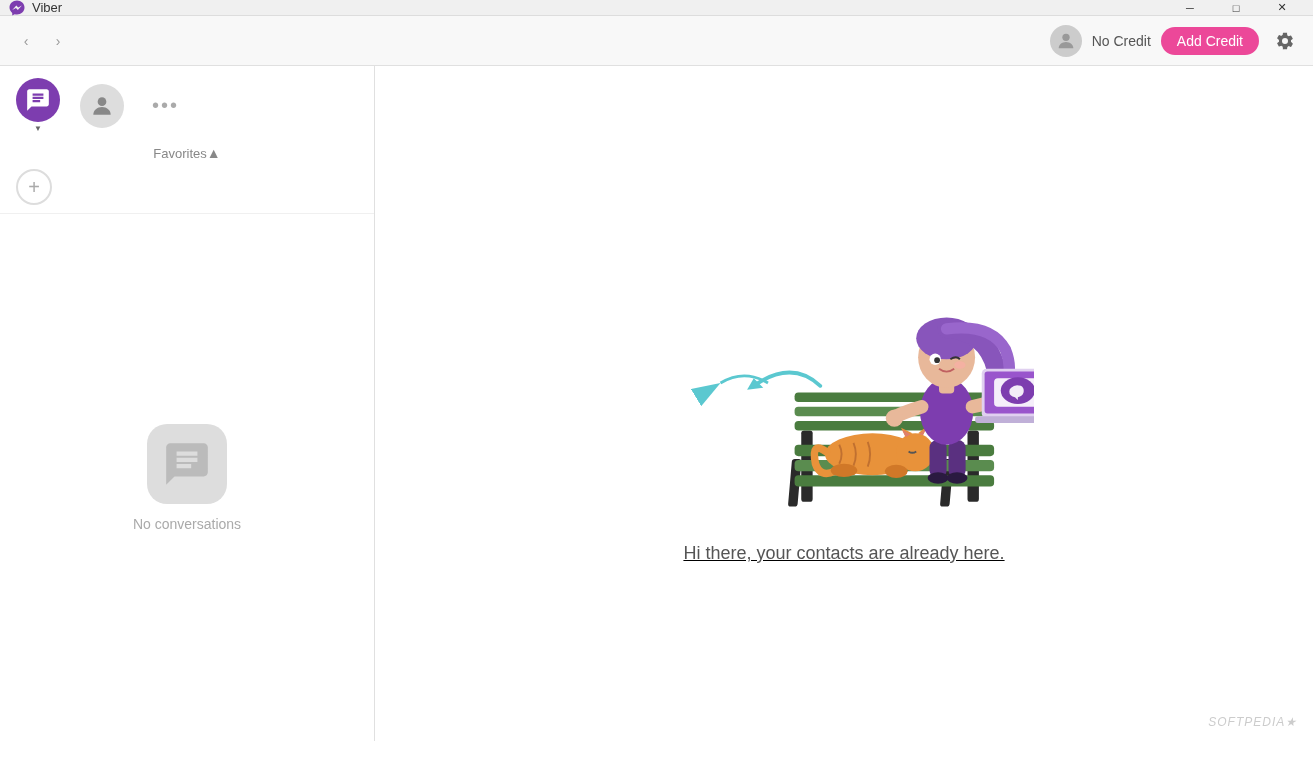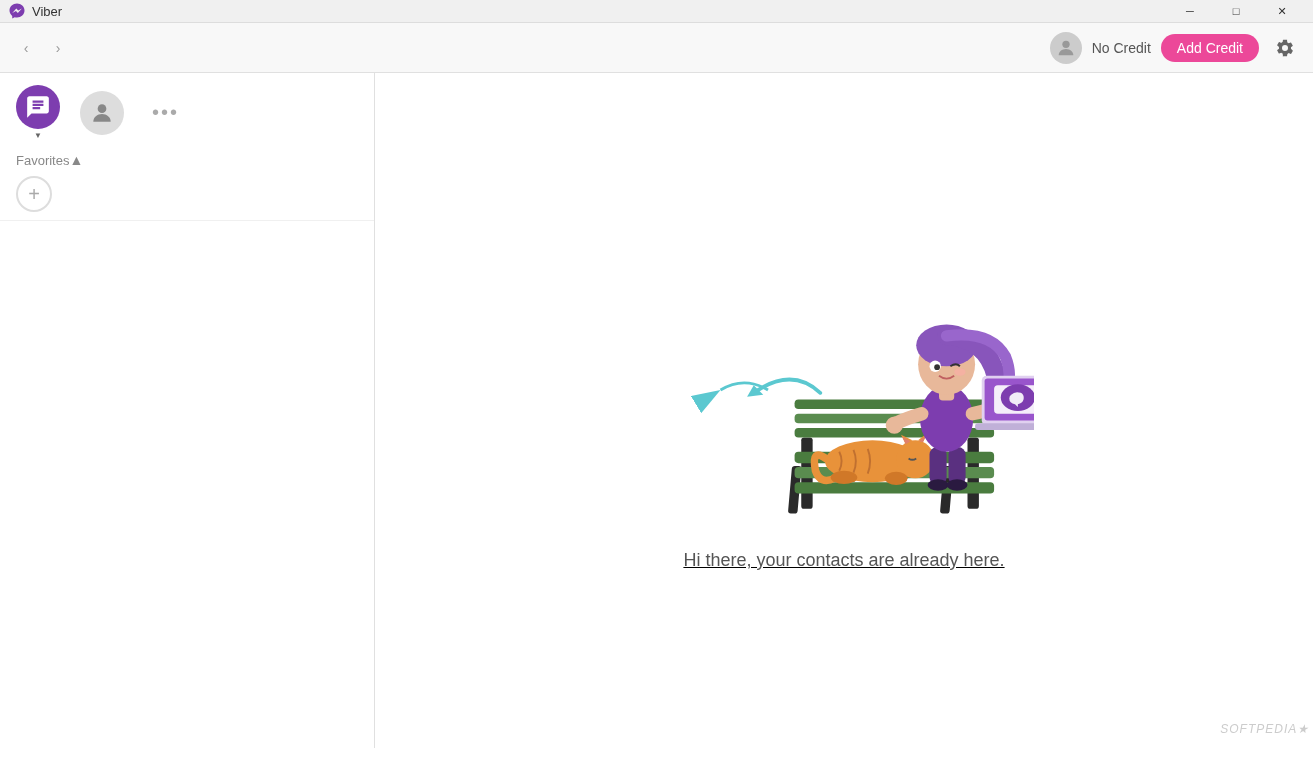--- a/index.html
+++ b/index.html
@@ -7,21 +7,21 @@
       width: 1313px;
       height: 757px;
       font-family: 'Segoe UI', Arial, sans-serif;
       background: #fff;
       overflow: hidden;
       user-select: none;
     }
 
     
     #titlebar {
-      height: 23px;
+      height: 16px;
       background: #f0f0f0;
       display: flex;
       align-items: center;
       padding: 0 8px;
       border-bottom: 1px solid #ddd;
     }
     #titlebar .app-icon {
       width: 18px;
       height: 18px;
       margin-right: 6px;
@@ -208,21 +208,21 @@
       align-items: center;
     }
 
     
     #favorites-section {
       padding: 8px 16px;
       border-bottom: 1px solid #f0f0f0;
     }
     #favorites-header {
       display: flex;
-      justify-content: flex-start;
+      justify-content: center;
       align-items: center;
       margin-bottom: 8px;
     }
     #favorites-header .fav-label {
       font-size: 13px;
       color: #888;
     }
     #favorites-header .fav-collapse {
       cursor: pointer;
       color: #888;
@@ -292,21 +292,21 @@
     .welcome-text-1, .welcome-text-2 {
       font-size: 18px;
       color: #555;
       text-align: center;
     }
 
     
     #softpedia {
       position: absolute;
       bottom: 12px;
-      right: 4px;
+      right: 16px;
       font-size: 13px;
       color: #ccc;
       font-style: italic;
       text-align: center;
     }
 
     
     #bench-illustration {
       width: 380px;
       height: 280px;
@@ -380,20 +380,28 @@
 
 
     <div id="favorites-section">
       <div id="favorites-header">
         <span class="fav-label">Favorites</span>
         <button class="fav-collapse">▲</button>
       </div>
       <button class="add-fav-btn">+</button>
     </div>
 
+    <div id="no-conversations">
+      <div class="no-conv-icon">
+        <svg width="50" height="50" viewBox="0 0 24 24" fill="#bbb">
+          <path d="M20 2H4c-1.1 0-2 .9-2 2v18l4-4h14c1.1 0 2-.9 2-2V4c0-1.1-.9-2-2-2zM7 9h10v2H7V9zm7 5H7v-2h7v2zm3-6H7V6h10v2z"></path>
+        </svg>
+      </div>
+      <span class="no-conv-text">No conversations</span>
+    </div>
 
   </div>
 
   <div id="content">
 
     <div id="illustration">
 
       <svg id="bench-illustration" viewBox="0 0 400 290" xmlns="http://www.w3.org/2000/svg">
 
         <path d="M 120 145 Q 95 130 70 145" stroke="#5bc8d0" stroke-width="3" fill="none" marker-end="url(#arrow)"></path>

